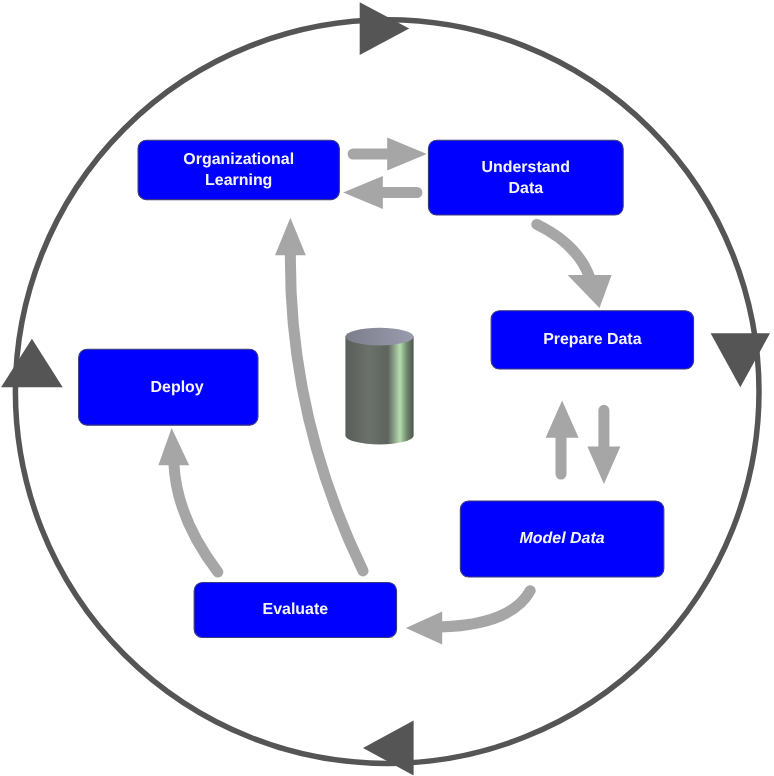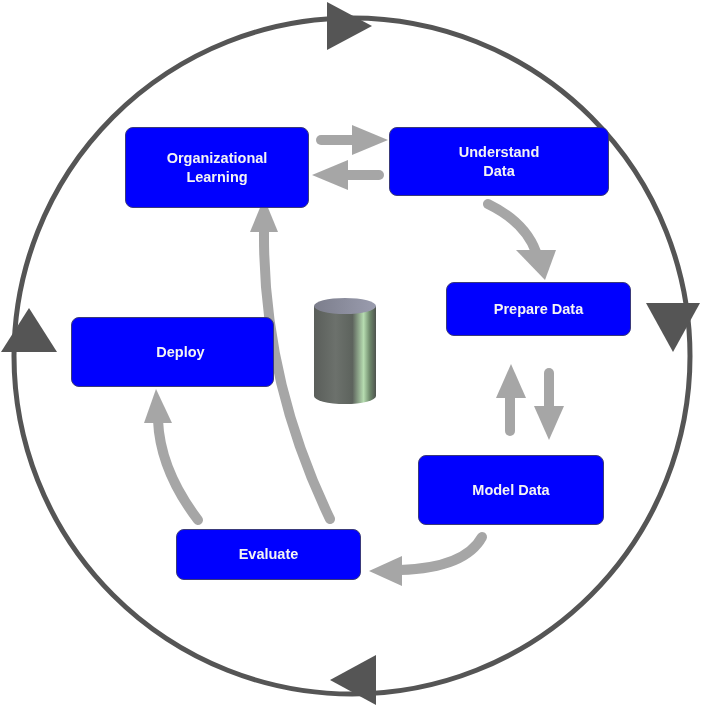--- a/index.html
+++ b/index.html
@@ -14,25 +14,25 @@
     display: flex; align-items: center; justify-content: center;
     text-align: center;
     color: #f4f4f4;
     font-family: "Liberation Sans", sans-serif;
     font-weight: bold;
     font-size: 14.5px;
     line-height: 19px;
     white-space: pre-line;
     cursor: pointer;
   }
-  #box-org { left: 125px; top: 127px; width: 184px; height: 81px; }
-  #box-und { left: 389px; top: 127px; width: 220px; height: 69px; }
+  #box-org { left: 125px; top: 127px; width: 184px; height: 55px; }
+  #box-und { left: 389px; top: 127px; width: 178px; height: 69px; }
   #box-prep { left: 446px; top: 282px; width: 185px; height: 54px; }
-  #box-deploy { left: 71px; top: 317px; width: 203px; height: 70px; padding-left: 16px; }
-  #box-model { left: 418px; top: 455px; width: 186px; height: 70px; }
+  #box-deploy { left: 71px; top: 317px; width: 164px; height: 70px; padding-left: 16px; }
+  #box-model { left: 418px; top: 455px; width: 186px; height: 70px; font-style: italic; }
   #box-eval { left: 176px; top: 529px; width: 185px; height: 51px; }
 </style>
 </head>
 <body>
 
 <svg id="diagram" width="704" height="705" viewBox="0 0 704 705" xmlns="http://www.w3.org/2000/svg">
   <defs>
     <linearGradient id="cylGrad" x1="0" y1="0" x2="1" y2="0">
       <stop offset="0" stop-color="#5a5e5a"></stop>
       <stop offset="0.35" stop-color="#6c716c"></stop>

